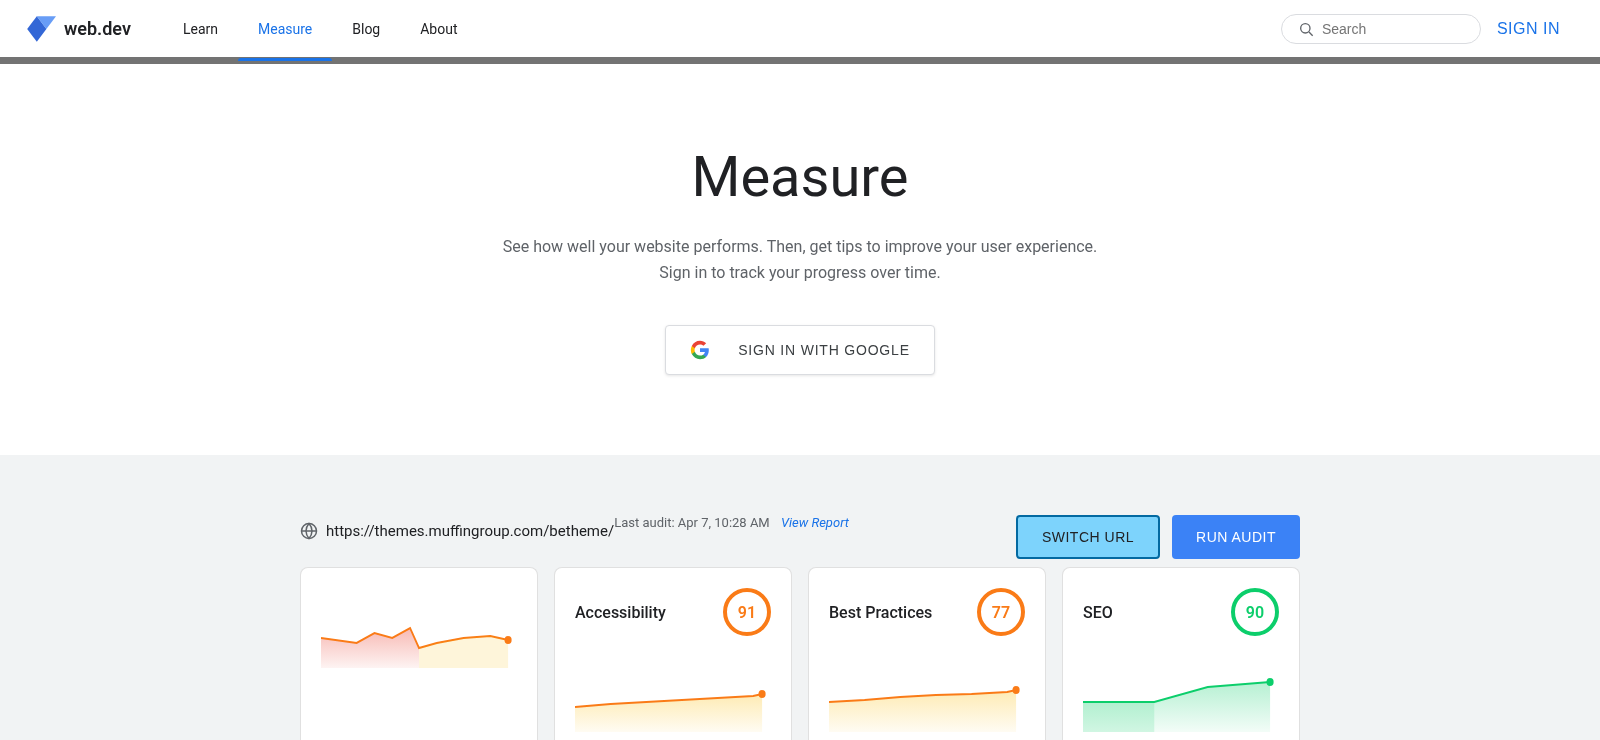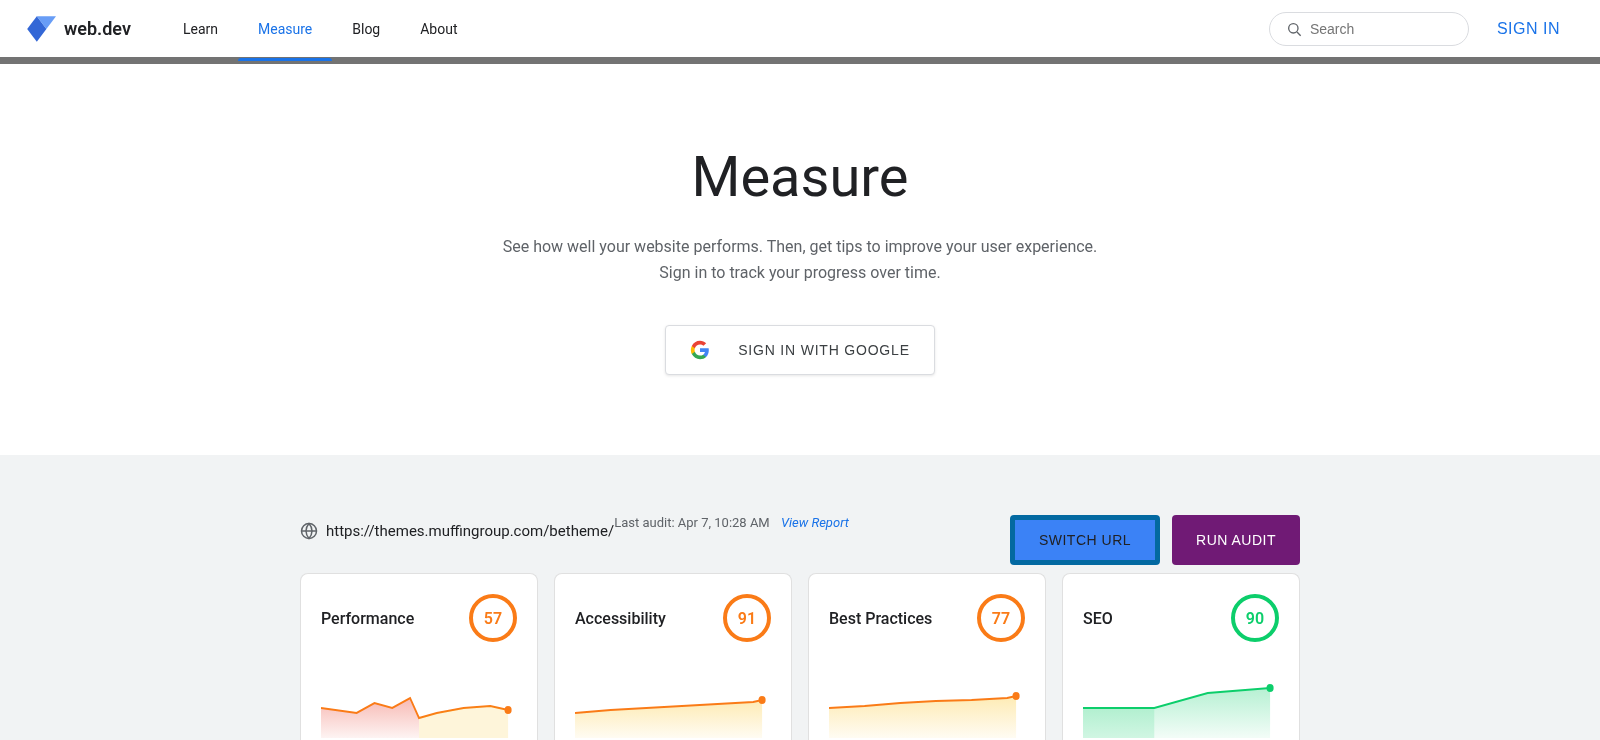--- a/index.html
+++ b/index.html
@@ -18,21 +18,21 @@
     .nav-link {
       padding: 0 20px; height: 64px; display: flex; align-items: center;
       font-size: 14px; color: #202124; text-decoration: none; cursor: pointer;
       position: relative;
     }
     .nav-link.active { color: #1a73e8; }
     .nav-link.active::after {
       content: ''; position: absolute; bottom: 0; left: 0; right: 0;
       height: 3px; background: #1a73e8; border-radius: 3px 3px 0 0;
     }
-    .nav-right { display: flex; gap: 12px; margin-left: auto; }
+    .nav-right { display: flex; align-items: center; gap: 0; margin-left: auto; }
     .search-box {
       display: flex; align-items: center; gap: 8px;
       border: 1px solid #dadce0; border-radius: 24px;
       padding: 6px 16px; width: 200px;
     }
     .search-icon-svg { color: #5f6368; flex-shrink: 0; }
     .search-input {
       border: none; outline: none; font-size: 14px; color: #202124;
       background: transparent; width: 100%;
     }
@@ -63,26 +63,26 @@
     .audit-section {
       background: #f1f3f4; padding: 60px 300px 0; min-height: 350px;
     }
     .audit-url-row { display: flex; align-items: center; gap: 8px; margin-bottom: 8px; }
     .globe-icon { color: #5f6368; }
     .audit-url { font-size: 15px; color: #202124; }
     .audit-meta { font-size: 13px; color: #5f6368; margin-bottom: 24px; }
     .audit-meta a { color: #1a73e8; text-decoration: none; margin-left: 8px; font-style: italic; }
     .audit-actions { display: flex; gap: 12px; align-self: flex-start; margin-top: 0; }
     .switch-url-btn {
-      border: 5px solid #0369a1; background: #3b82f6; border-radius: 4px;
+      border: 2px solid #0369a1; background: #7dd3fc; border-radius: 4px;
       padding: 12px 24px; font-size: 14px; font-weight: 500; cursor: pointer;
       color: #202124; letter-spacing: 0.5px;
     }
     .run-audit-btn {
-      background: #701a75; color: #fff; border: none; border-radius: 4px;
+      background: #3b82f6; color: #fff; border: none; border-radius: 4px;
       padding: 12px 24px; font-size: 14px; font-weight: 500; cursor: pointer;
       letter-spacing: 0.5px;
     }
 
     
     .score-cards {
       display: flex; gap: 16px; margin-top: 8px;
     }
     .score-card {
       background: #fff; border-radius: 8px 8px 0 0; flex: 1;
@@ -174,26 +174,20 @@
     </div>
     <div class="audit-actions">
       <button class="switch-url-btn">SWITCH URL</button>
       <button class="run-audit-btn">RUN AUDIT</button>
     </div>
   </div>
 
   <div class="score-cards">
 
     <div class="score-card">
-      <div class="score-card-header">
-        <span class="score-label">Performance</span>
-        <div class="score-circle orange">
-          <span>57</span>
-        </div>
-      </div>
       <svg class="chart-area" viewBox="0 0 220 80" preserveAspectRatio="none">
         <defs>
           <linearGradient id="perfGrad" x1="0" y1="0" x2="0" y2="1">
             <stop offset="0%" stop-color="#f28b82" stop-opacity="0.6"></stop>
             <stop offset="100%" stop-color="#f28b82" stop-opacity="0.1"></stop>
           </linearGradient>
         </defs>
 
         <path d="M0,80 L0,50 L40,55 L60,45 L80,50 L100,40 L110,60 L110,80 Z" fill="url(#perfGrad)"></path>
 

